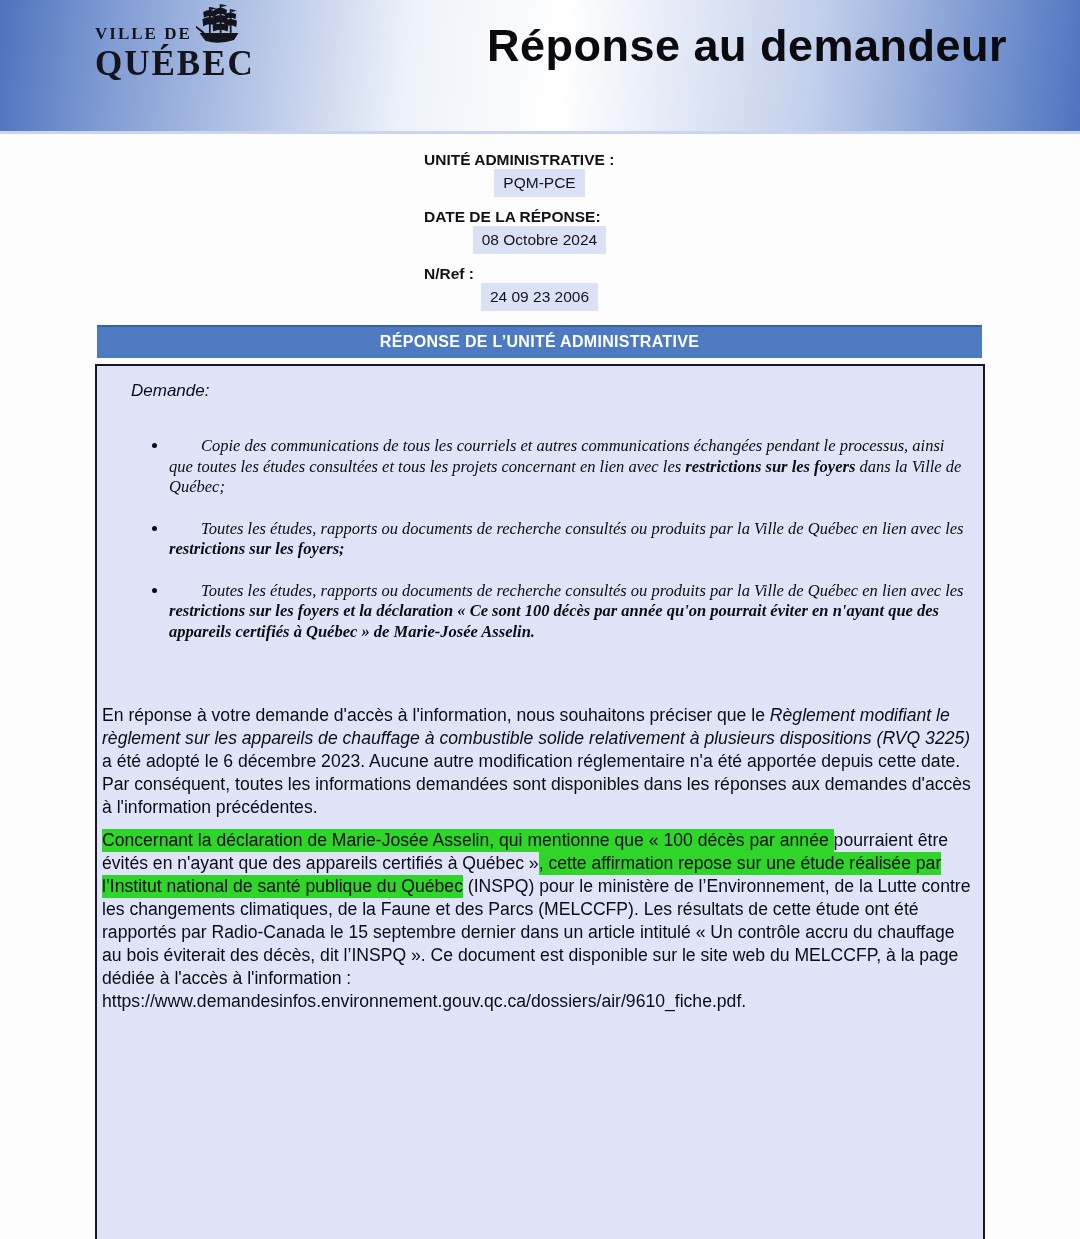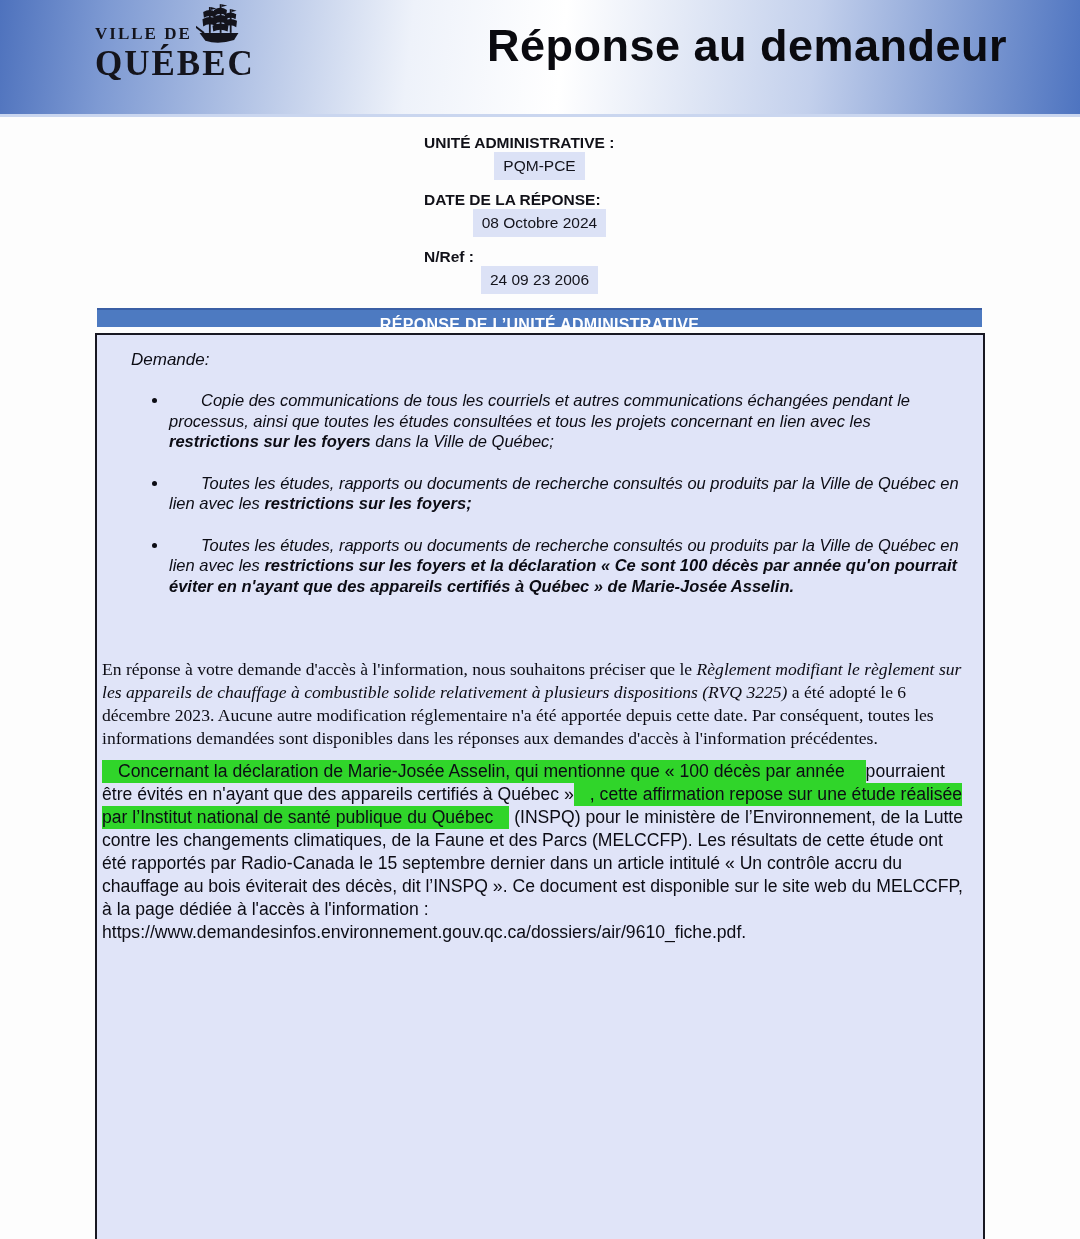--- a/index.html
+++ b/index.html
@@ -5,21 +5,21 @@
   * { margin:0; padding:0; box-sizing:border-box; }
   html,body { width:1080px; height:1239px; overflow:hidden; }
   body {
     background:#fdfdfd;
     font-family:"Liberation Sans","DejaVu Sans",sans-serif;
     color:#0d0d15;
   }
 
   
   .banner {
-    position:relative; height:117px;
+    position:relative; height:134px;
     background:linear-gradient(96deg,#4e72bd 0%,#7e9ad3 10%,#eef2fa 38%,#ffffff 52%,#c3d0ec 75%,#4e74c0 100%);
     border-bottom:3px solid #cad6ef;
   }
   .logo { position:absolute; left:95px; top:8px; color:#14141c; }
   .logo-top { display:flex; align-items:flex-end; }
   .logo-line1 {
     font-family:"Liberation Serif","DejaVu Serif",serif;
     font-size:17px; letter-spacing:2px; font-weight:600; padding-bottom:2px;
   }
   .logo-ship { margin:-4px 0 -4px 4px; }
@@ -37,45 +37,45 @@
   .meta { margin:17px 0 0 97px; width:885px; }
   .meta-row { display:flex; align-items:center; margin-bottom:11px;flex-direction:column; }
   .meta-label { width:231px; font-weight:700; font-size:15.5px; color:#111118; }
   .meta-value {
     flex:1; height:42px; line-height:28px; padding:0 9px;
     background:#dce2f6; font-size:15.5px; color:#14141c;
   }
 
   
   .section-bar {
-    margin:14px 0 0 97px; width:885px; height:19px;
+    margin:14px 0 0 97px; width:885px; height:33px;
     background:#4d7ac1; border-top:2px solid #3a5fa5;
     color:#ffffff; font-weight:700; font-size:16px; letter-spacing:0.3px;
     text-align:center; line-height:30px;
   }
 
   
   .content-box {
     margin:6px 0 0 95px; width:890px; height:960px;
     background:#e0e4f8; border:2px solid #181822; padding:0 4px;
   }
   .demande { margin:15px 0 0 30px; font-size:17px; color:#0c0c14;font-style:italic; }
 
-  ul.bullets { margin:20px 14px 0 0; padding-left:68px; list-style:disc; }
+  ul.bullets { margin:35px 14px 0 0; padding-left:68px; list-style:disc;font-family:Liberation Serif, serif; }
   ul.bullets li {
     font-style:italic; font-size:16.5px; line-height:20.5px;
     margin-bottom:21px; text-indent:32px; color:#0c0c14;
   }
   ul.bullets li b { font-weight:700; }
 
   .para { font-size:17.6px; line-height:23px; padding:0 8px 0 1px; color:#0c0c14; }
-  .para1 { margin-top:62px;font-family:Liberation Serif, serif; }
+  .para1 { margin-top:62px; }
   .para2 { margin-top:10px; }
   .para i { font-style:italic; }
-  mark { background:#30d52a; color:inherit; padding:1px 16px 2px; }
+  mark { background:#30d52a; color:inherit; padding:1px 0 2px; }
 </style>
 </head>
 <body>
 
 <div class="banner">
   <div class="logo">
     <div class="logo-top">
       <span class="logo-line1">VILLE DE</span>
       <span class="logo-ship">
         <svg viewBox="0 0 64 58" width="46" height="42" fill="#14141c" aria-hidden="true">

